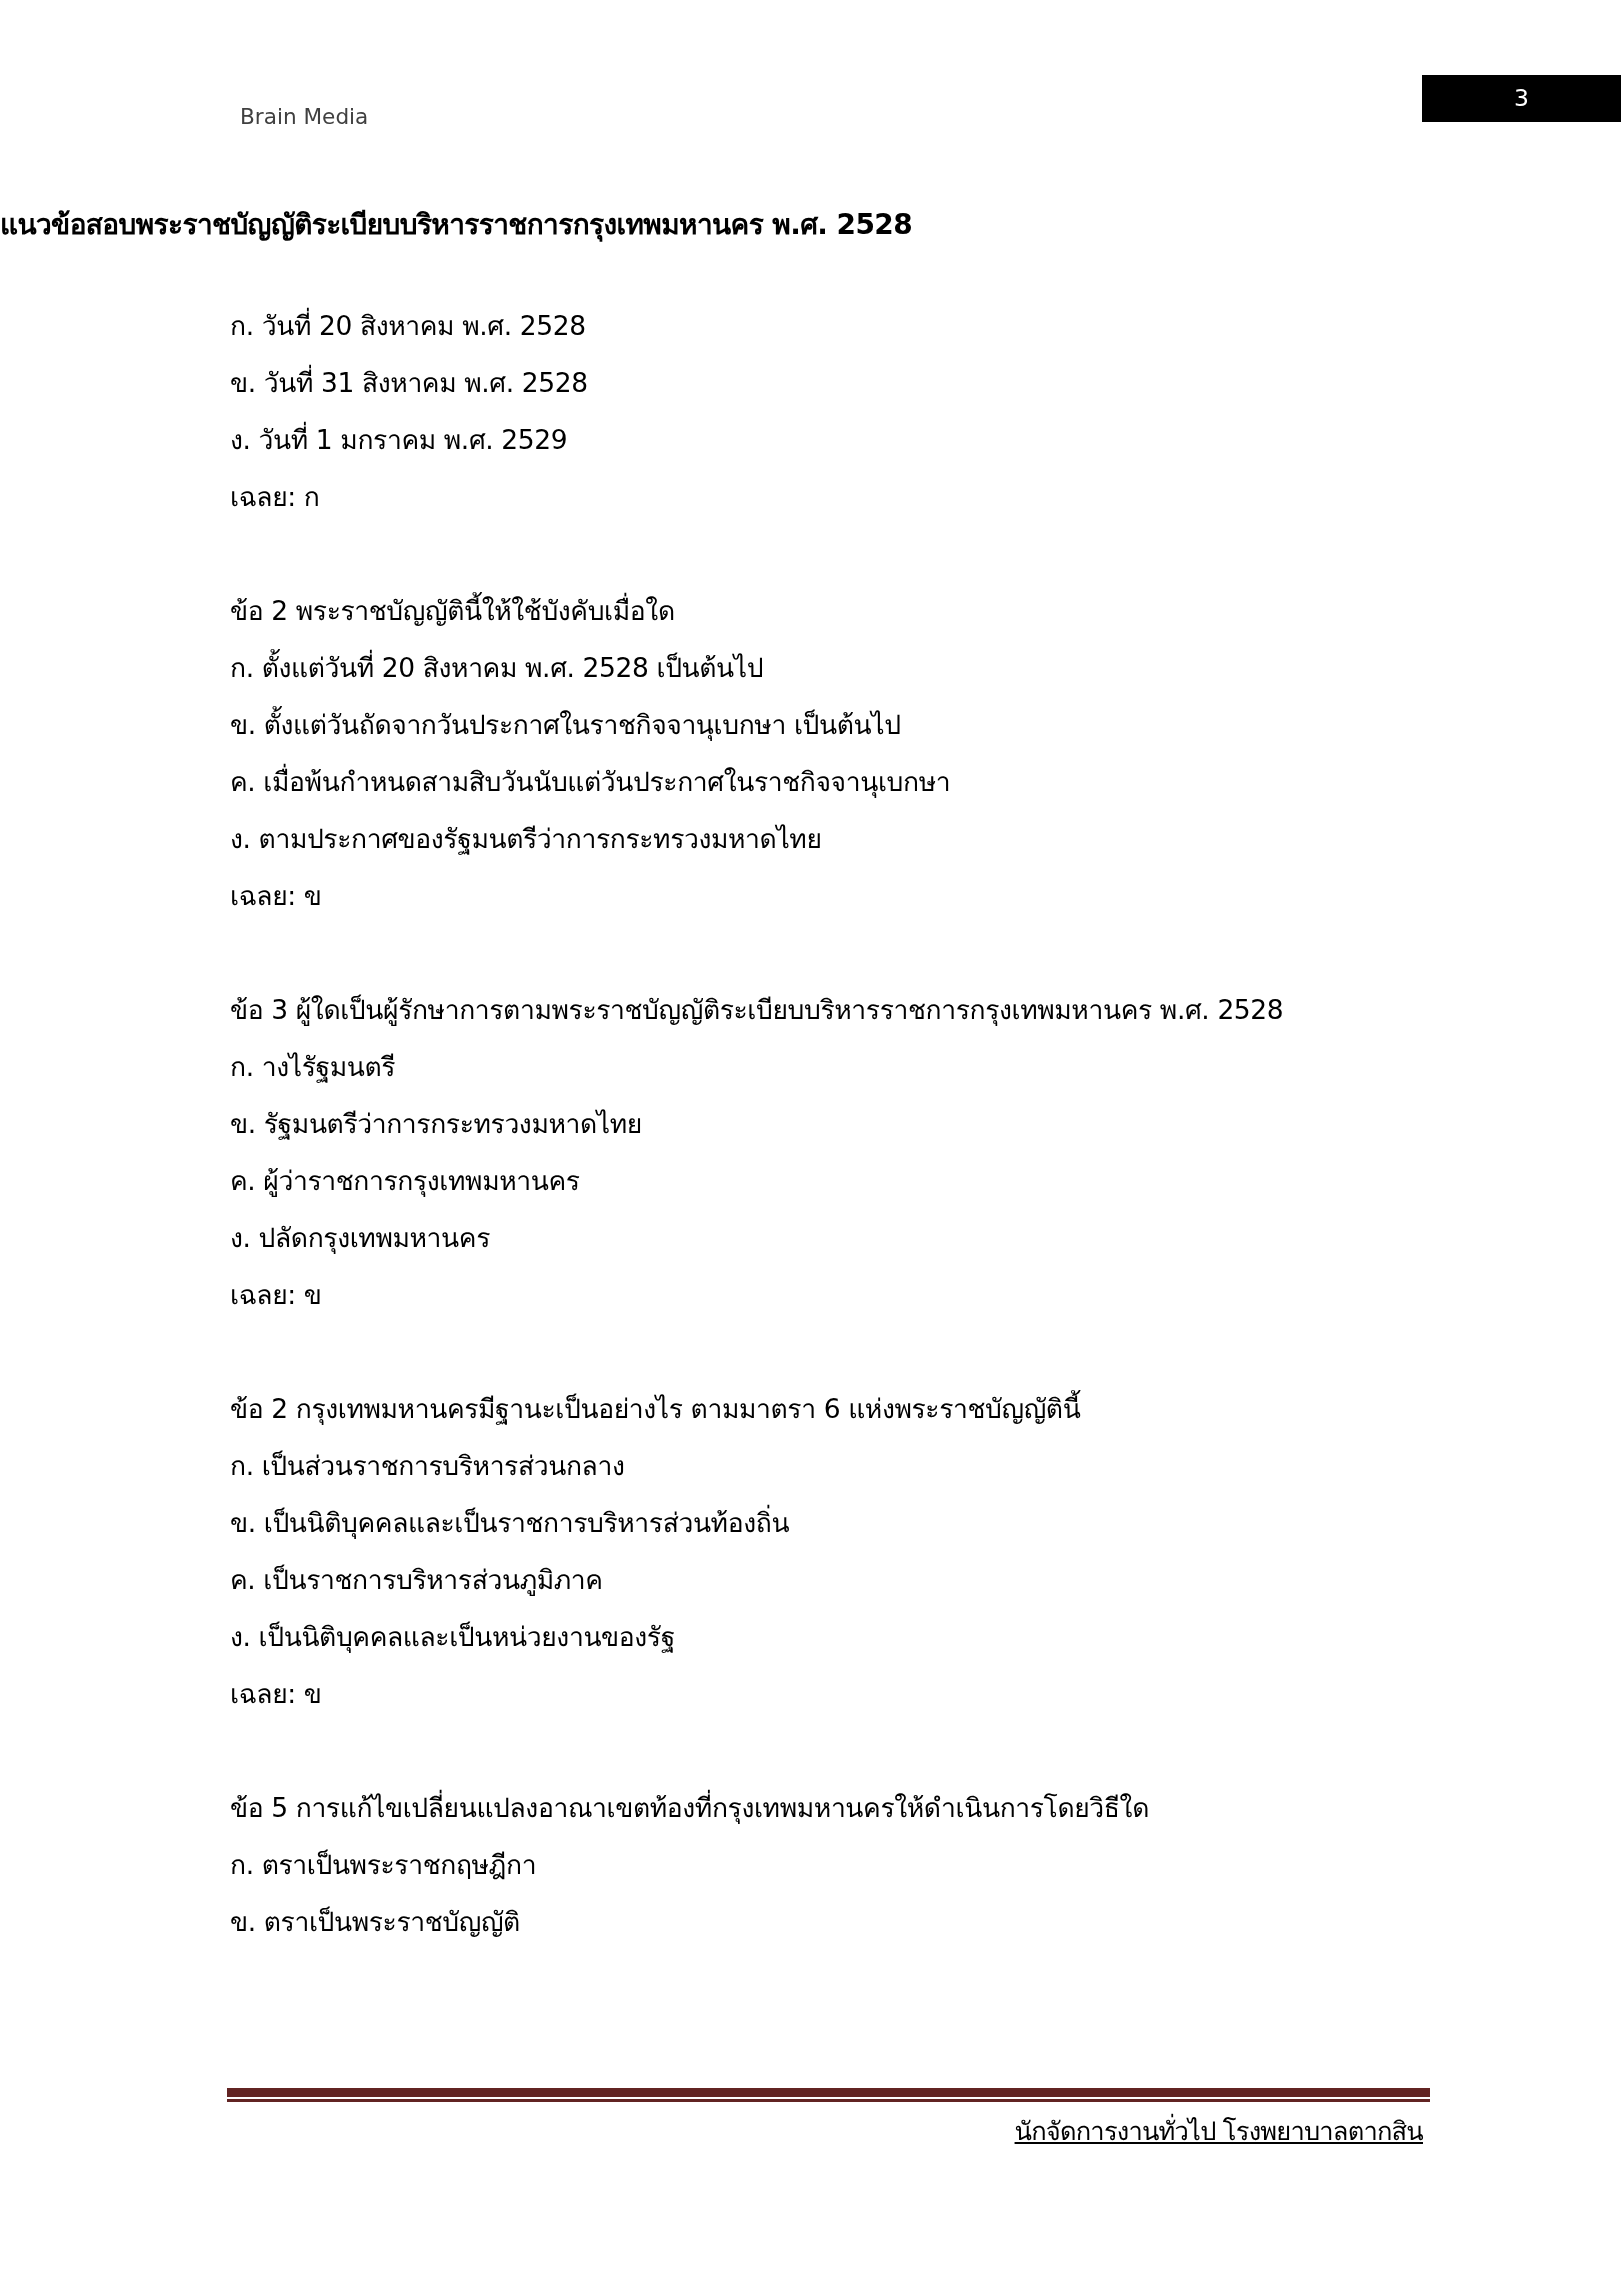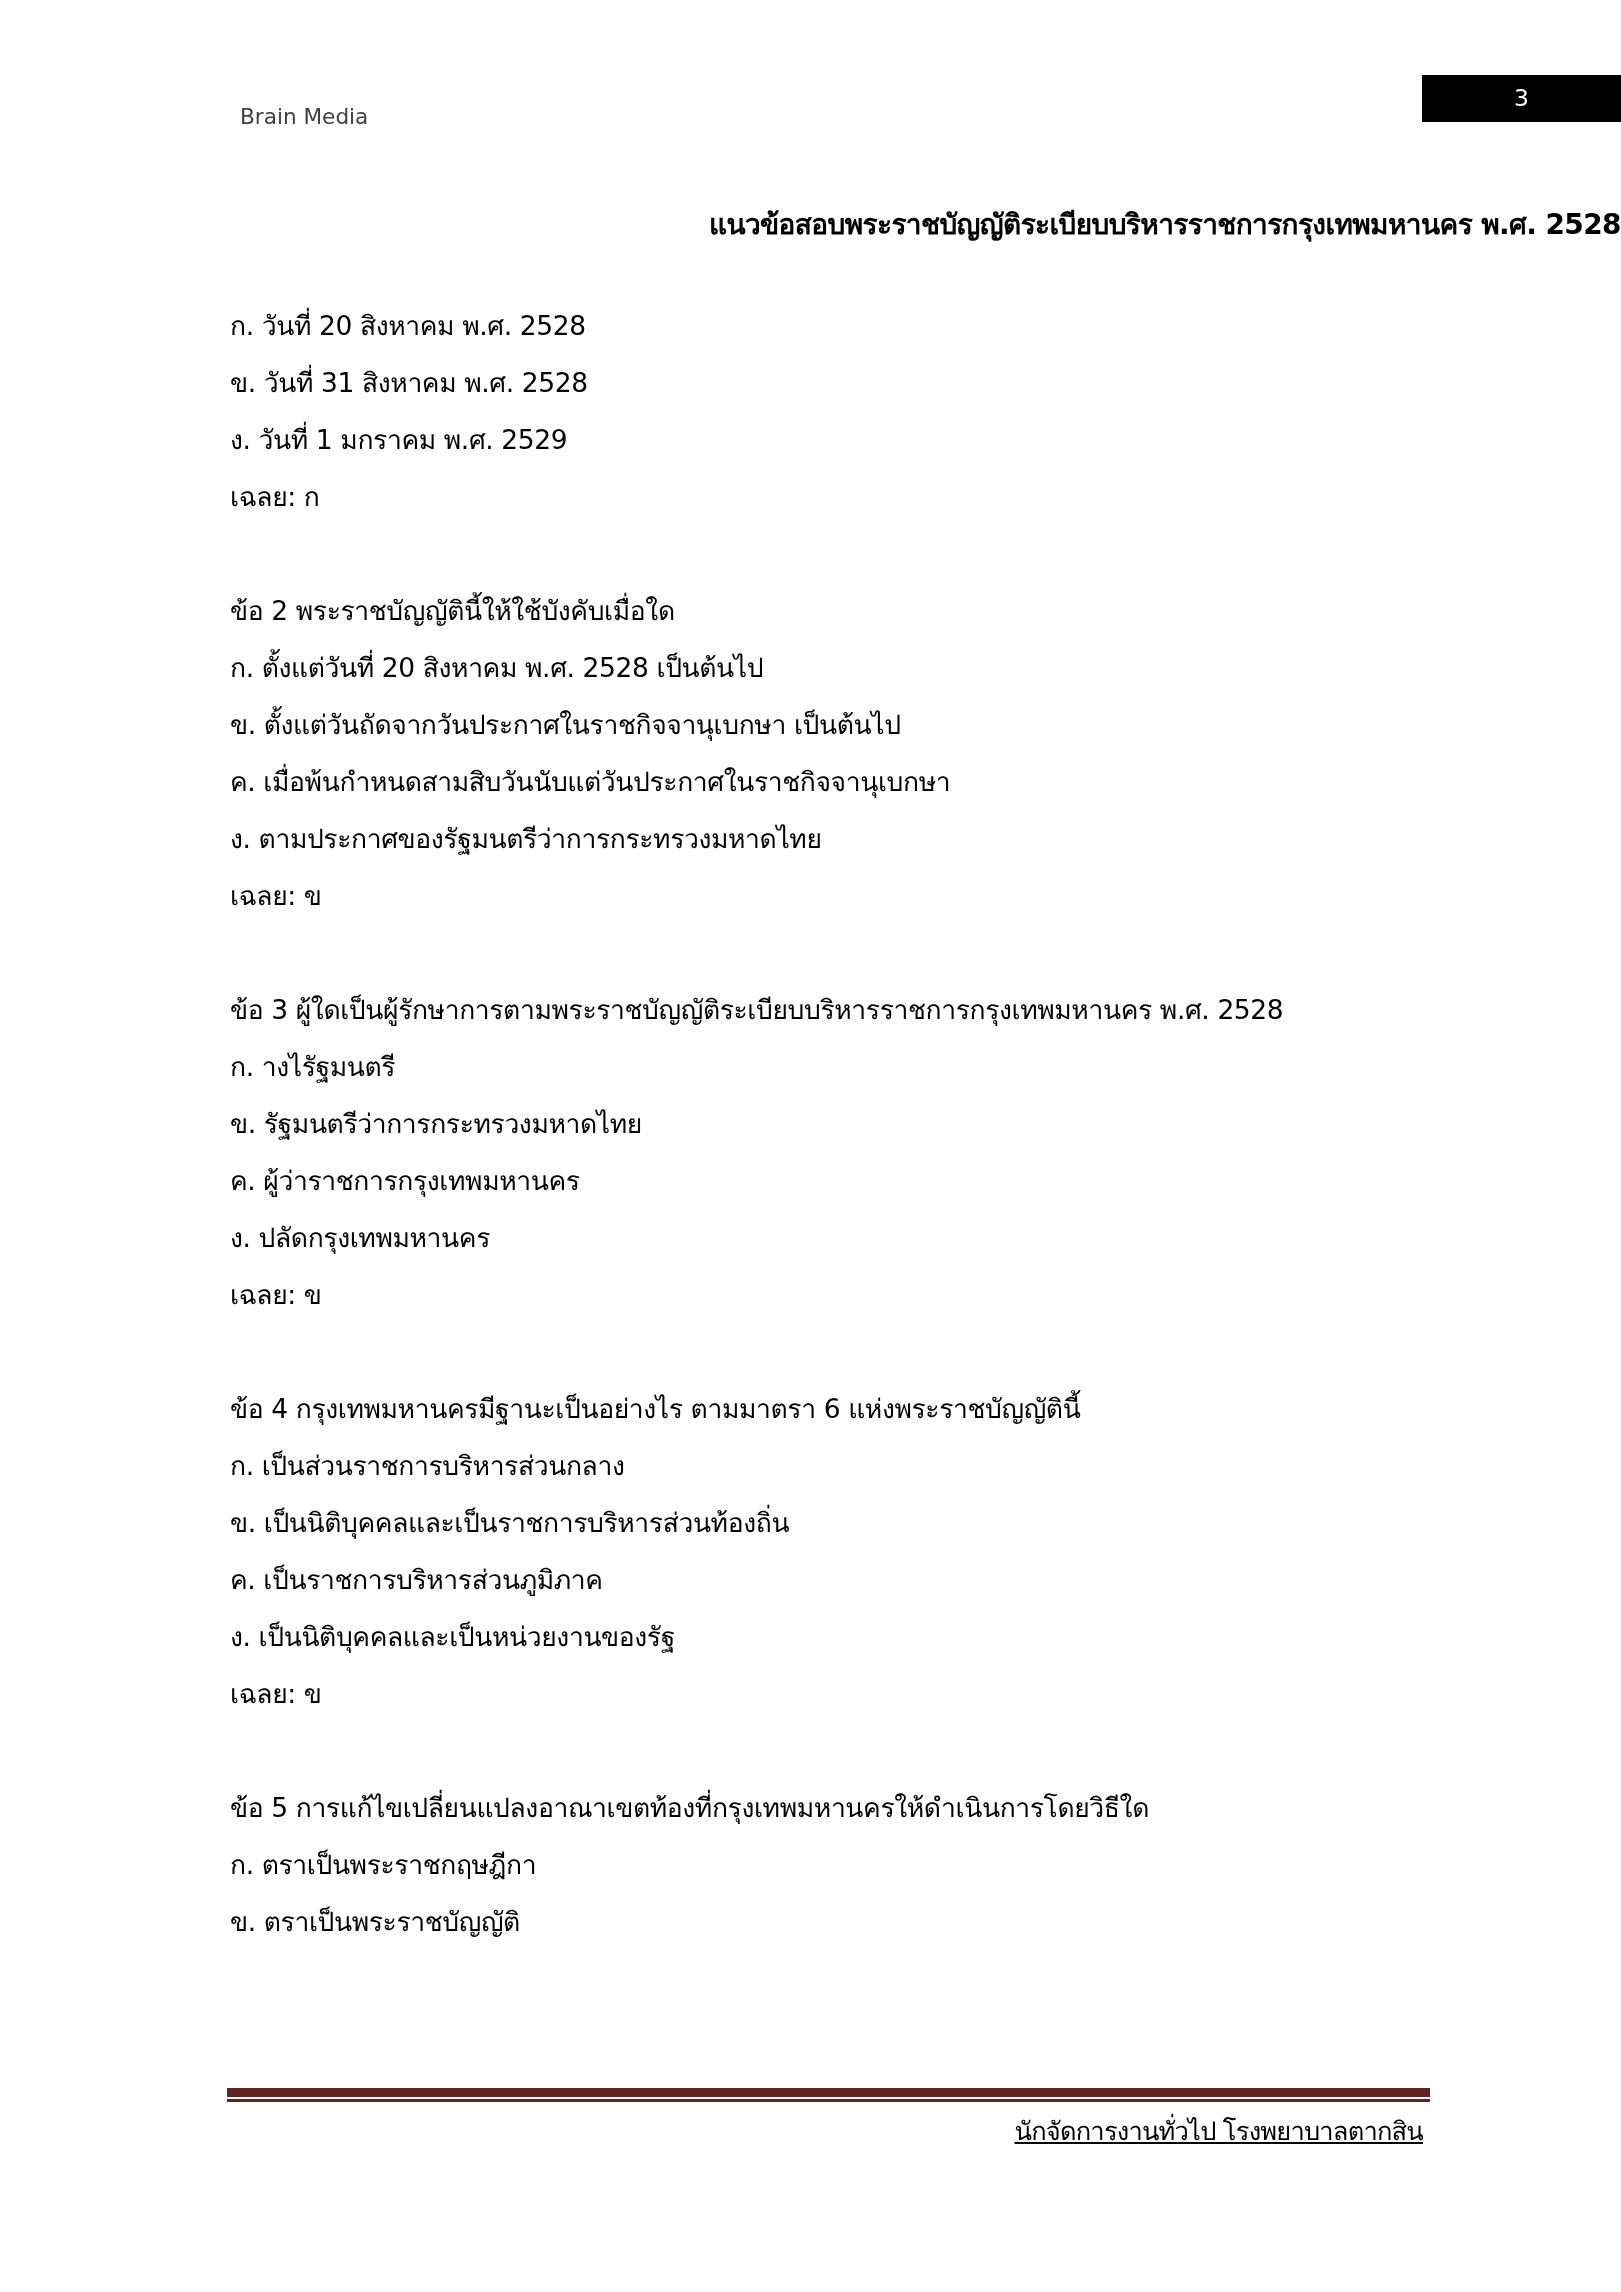--- a/index.html
+++ b/index.html
@@ -36,21 +36,21 @@
     font-size: 23.5px;
     text-align: center;
     line-height: 47px;
     font-family: "DejaVu Sans", sans-serif;
   }
   .doc-title {
     position: absolute;
     left: 0;
     width: 1621px;
     top: 202px;
-    text-align: right;
+    text-align: left;
     font-size: 28px;
     font-weight: bold;
     font-family: "DejaVu Sans", sans-serif;
     letter-spacing: -0.6px;
   }
   .content {
     position: absolute;
     left: 230px;
     top: 306px;
     width: 1206px;
@@ -116,21 +116,21 @@
   <div class="spacer"></div>
 
   <div class="line">ข้อ 3 ผู้ใดเป็นผู้รักษาการตามพระราชบัญญัติระเบียบบริหารราชการกรุงเทพมหานคร พ.ศ. 2528</div>
   <div class="line">ก. างไรัฐมนตรี</div>
   <div class="line">ข. รัฐมนตรีว่าการกระทรวงมหาดไทย</div>
   <div class="line">ค. ผู้ว่าราชการกรุงเทพมหานคร</div>
   <div class="line">ง. ปลัดกรุงเทพมหานคร</div>
   <div class="line">เฉลย: ข</div>
   <div class="spacer"></div>
 
-  <div class="line">ข้อ 4 กรุงเทพมหานครมีฐานะเป็นอย่างไร ตามมาตรา 6 แห่งพระราชบัญญัตินี้</div>
+  <div class="line">ข้อ 2 กรุงเทพมหานครมีฐานะเป็นอย่างไร ตามมาตรา 6 แห่งพระราชบัญญัตินี้</div>
   <div class="line">ก. เป็นส่วนราชการบริหารส่วนกลาง</div>
   <div class="line">ข. เป็นนิติบุคคลและเป็นราชการบริหารส่วนท้องถิ่น</div>
   <div class="line">ค. เป็นราชการบริหารส่วนภูมิภาค</div>
   <div class="line">ง. เป็นนิติบุคคลและเป็นหน่วยงานของรัฐ</div>
   <div class="line">เฉลย: ข</div>
   <div class="spacer"></div>
 
   <div class="line">ข้อ 5 การแก้ไขเปลี่ยนแปลงอาณาเขตท้องที่กรุงเทพมหานครให้ดำเนินการโดยวิธีใด</div>
   <div class="line">ก. ตราเป็นพระราชกฤษฎีกา</div>
   <div class="line">ข. ตราเป็นพระราชบัญญัติ</div>

